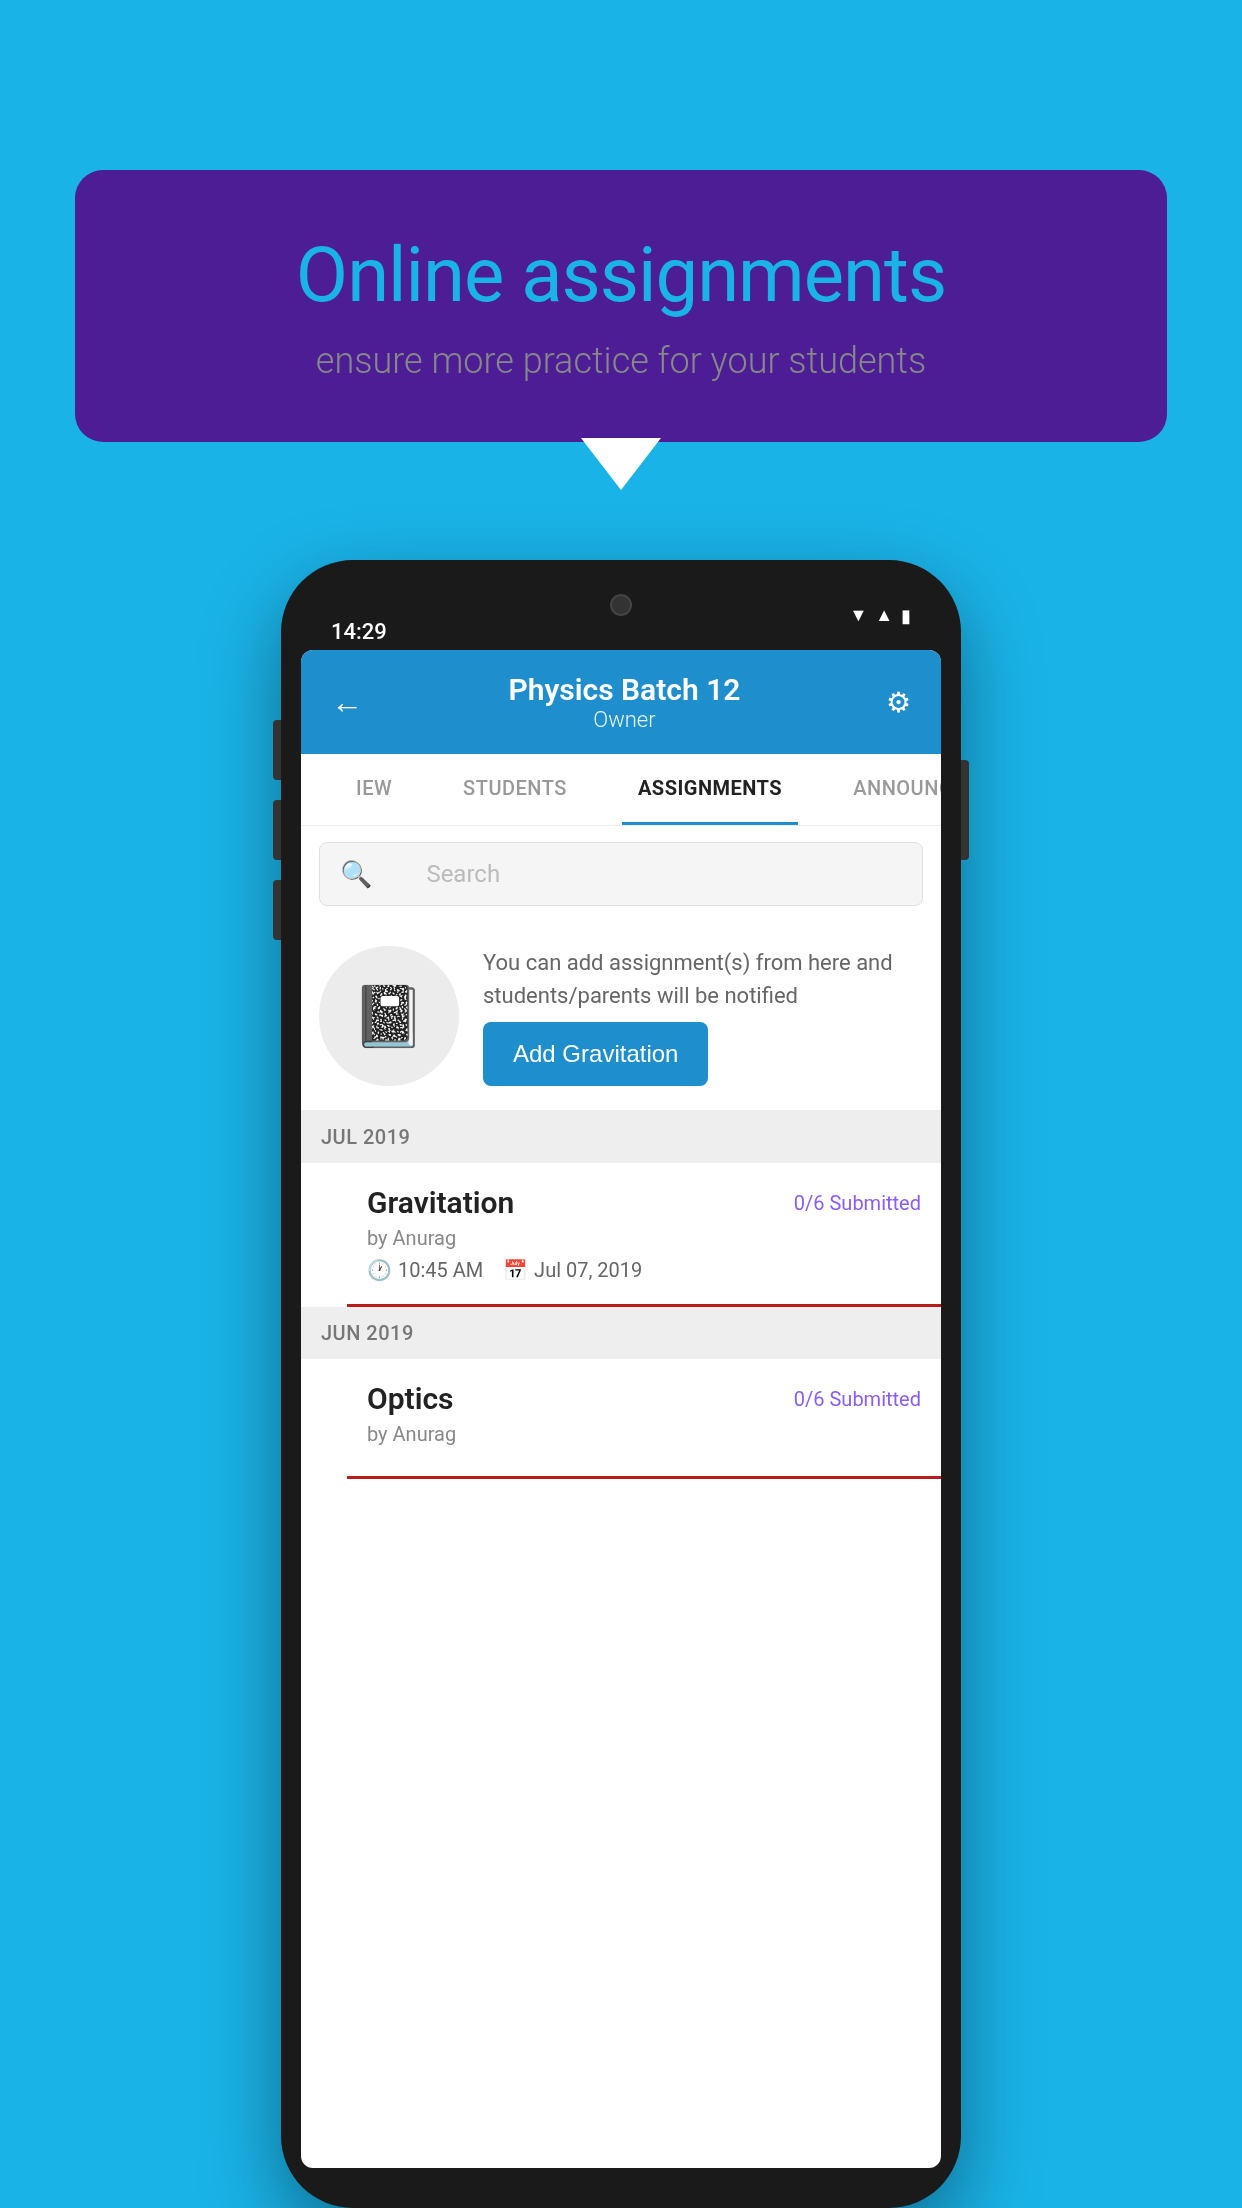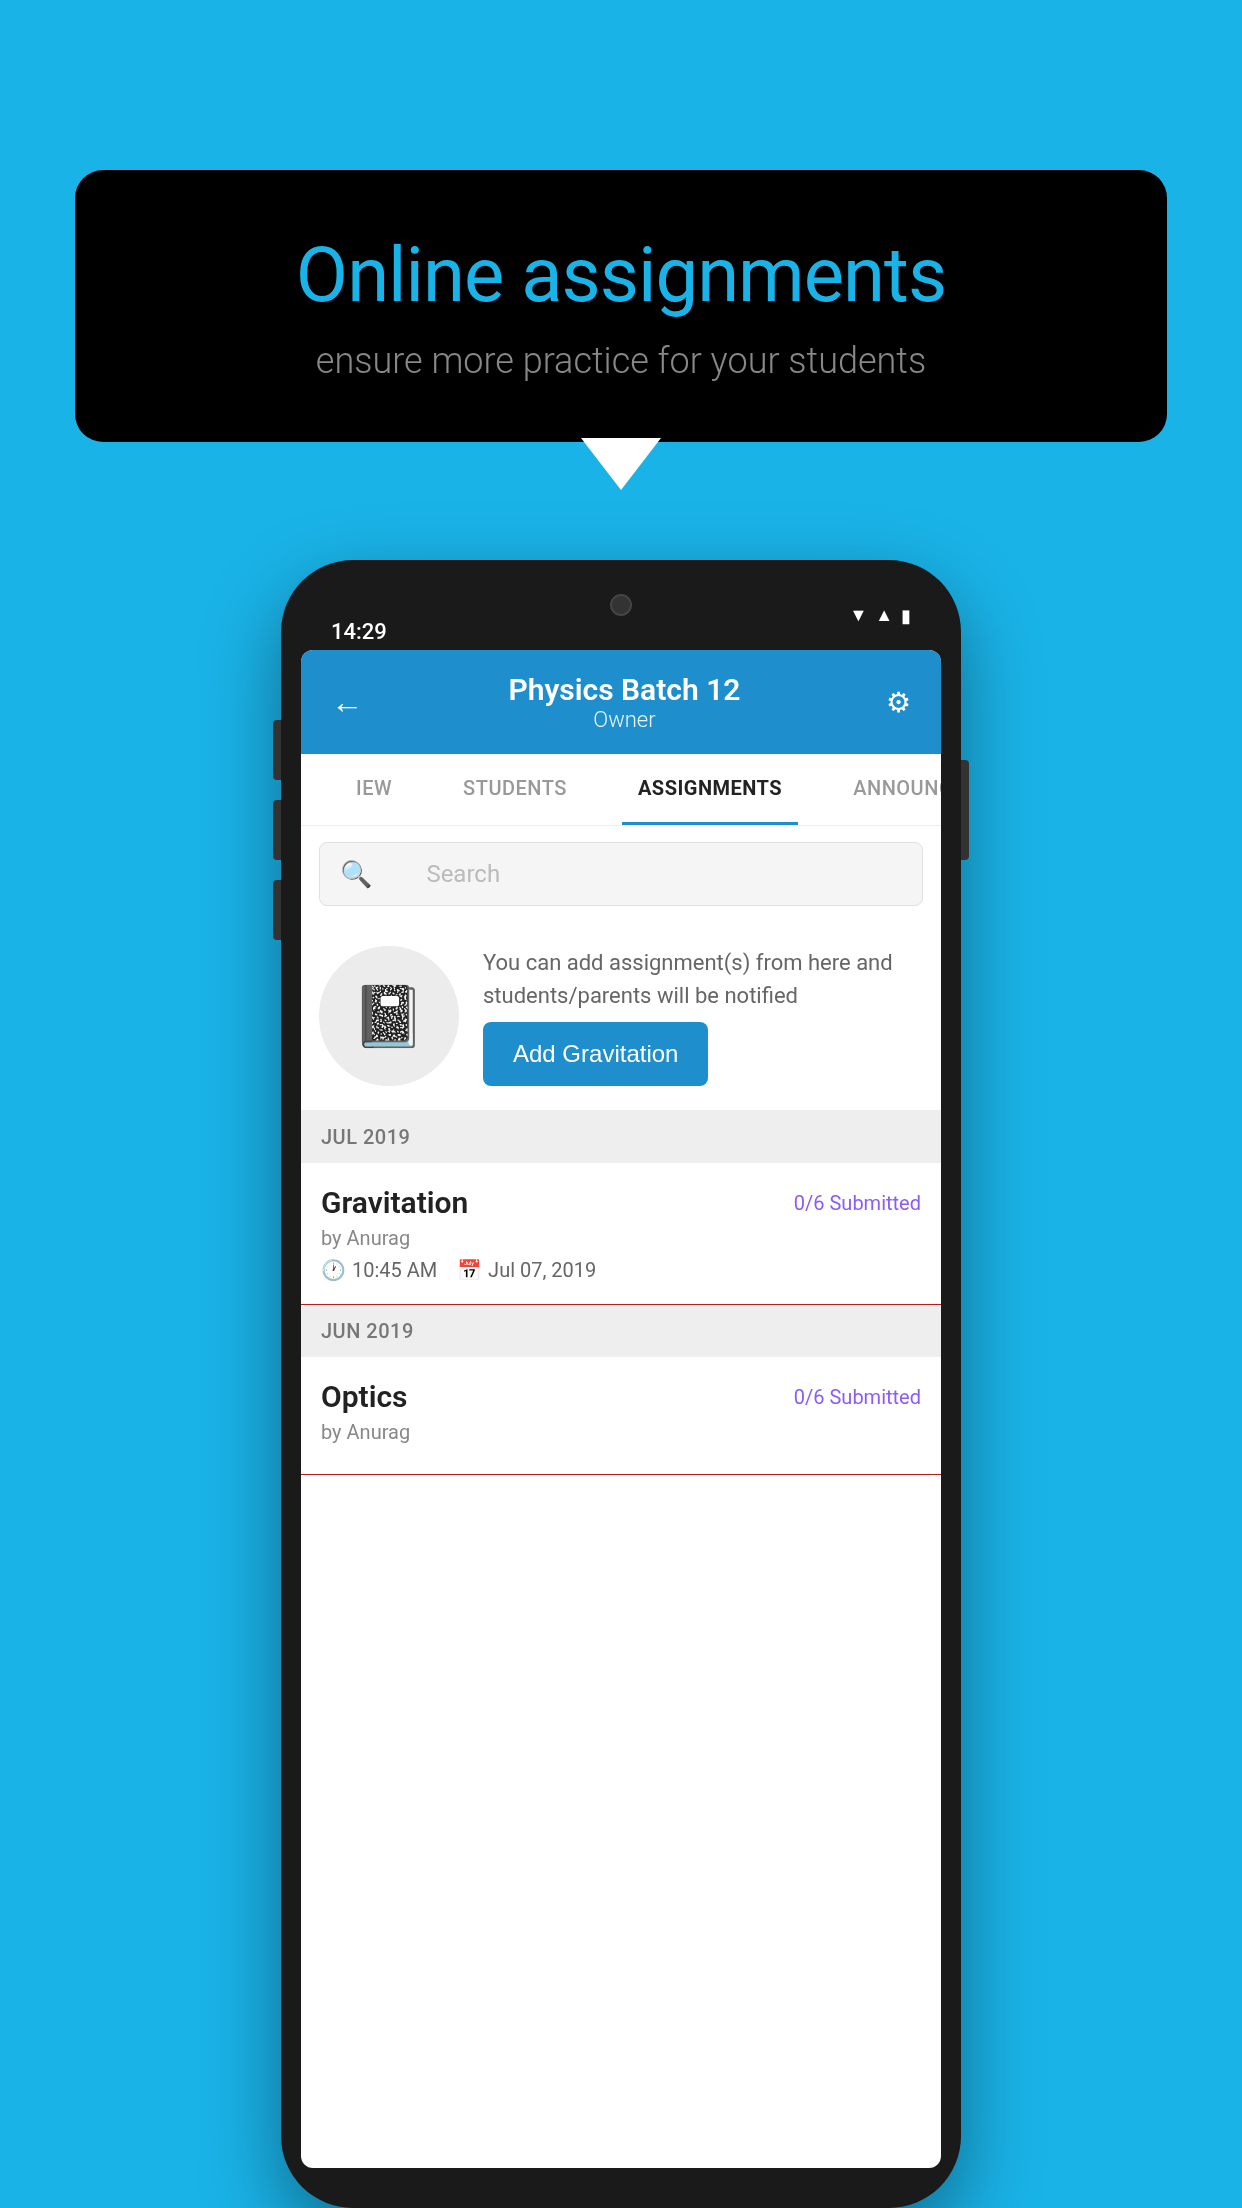--- a/index.html
+++ b/index.html
@@ -16,21 +16,21 @@
     .speech-bubble-container {
       position: absolute;
       top: 170px;
       left: 75px;
       right: 75px;
       display: flex;
       flex-direction: column;
       align-items: center;
     }
     .speech-bubble {
-      background: #000000;
+      background: #4c1d95;
       border-radius: 28px;
       padding: 60px 70px;
       width: 100%;
       text-align: center;
       position: relative;
     }
     .speech-bubble::after {
       content: '';
       position: absolute;
       bottom: -48px;
@@ -259,22 +259,23 @@
       padding: 14px 20px;
       font-size: 20px;
       color: #777;
       font-weight: 500;
       letter-spacing: 0.5px;
     }
 
     
     .assignment-item {
       padding: 22px 20px;
-      border-bottom: 1px solid #b91c1c;
+      border-bottom: 3px solid #b91c1c;
       background: white;
+      margin-left: 46px;
     }
     .assignment-row1 {
       display: flex;
       justify-content: space-between;
       align-items: center;
       margin-bottom: 6px;
     }
     .assignment-name {
       font-size: 30px;
       font-weight: 600;

